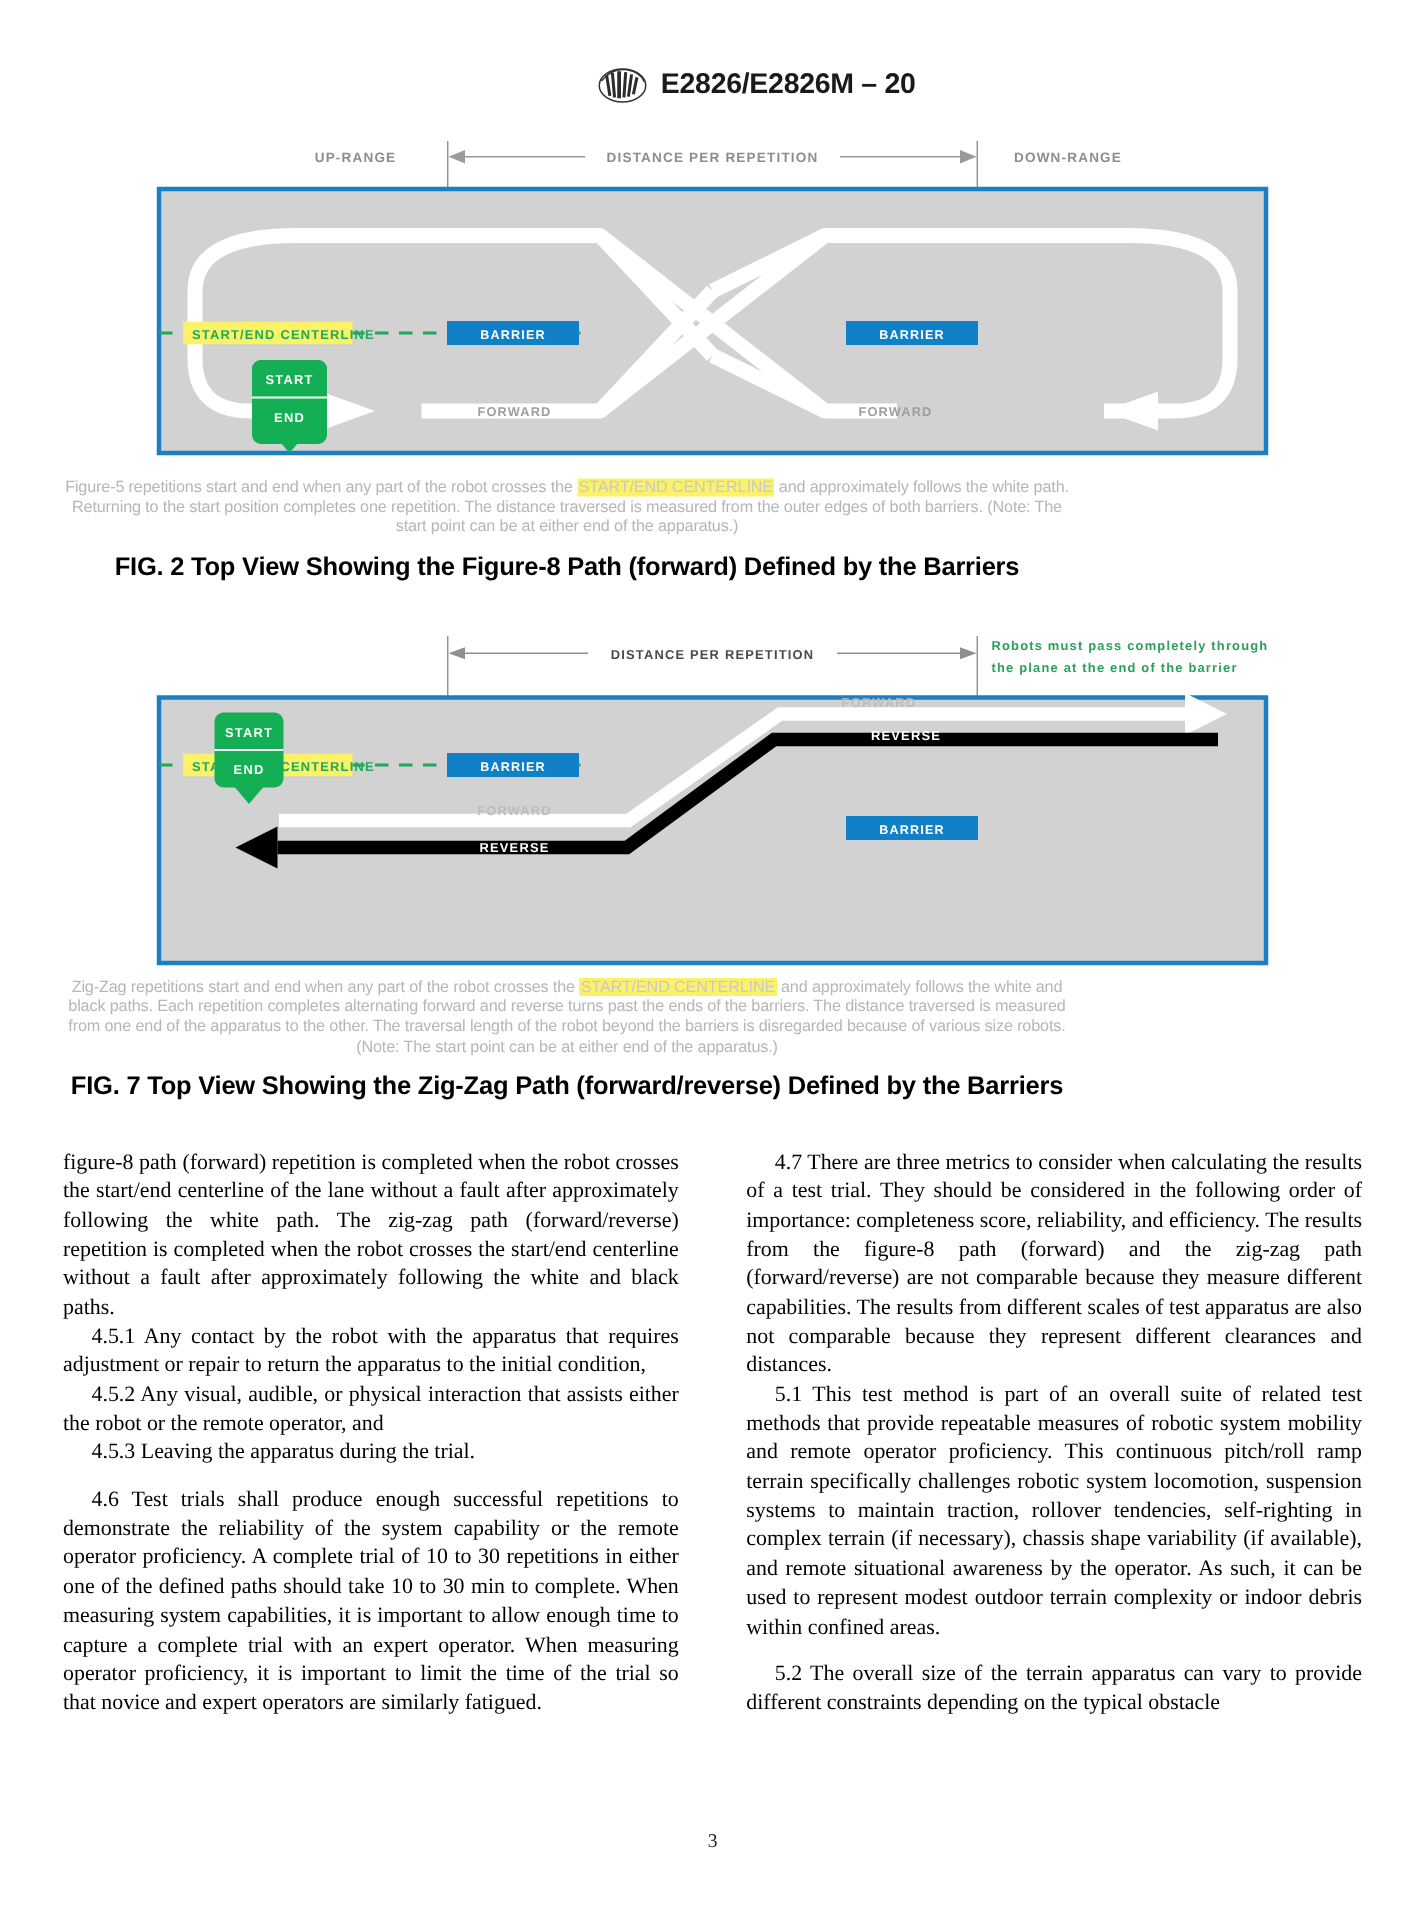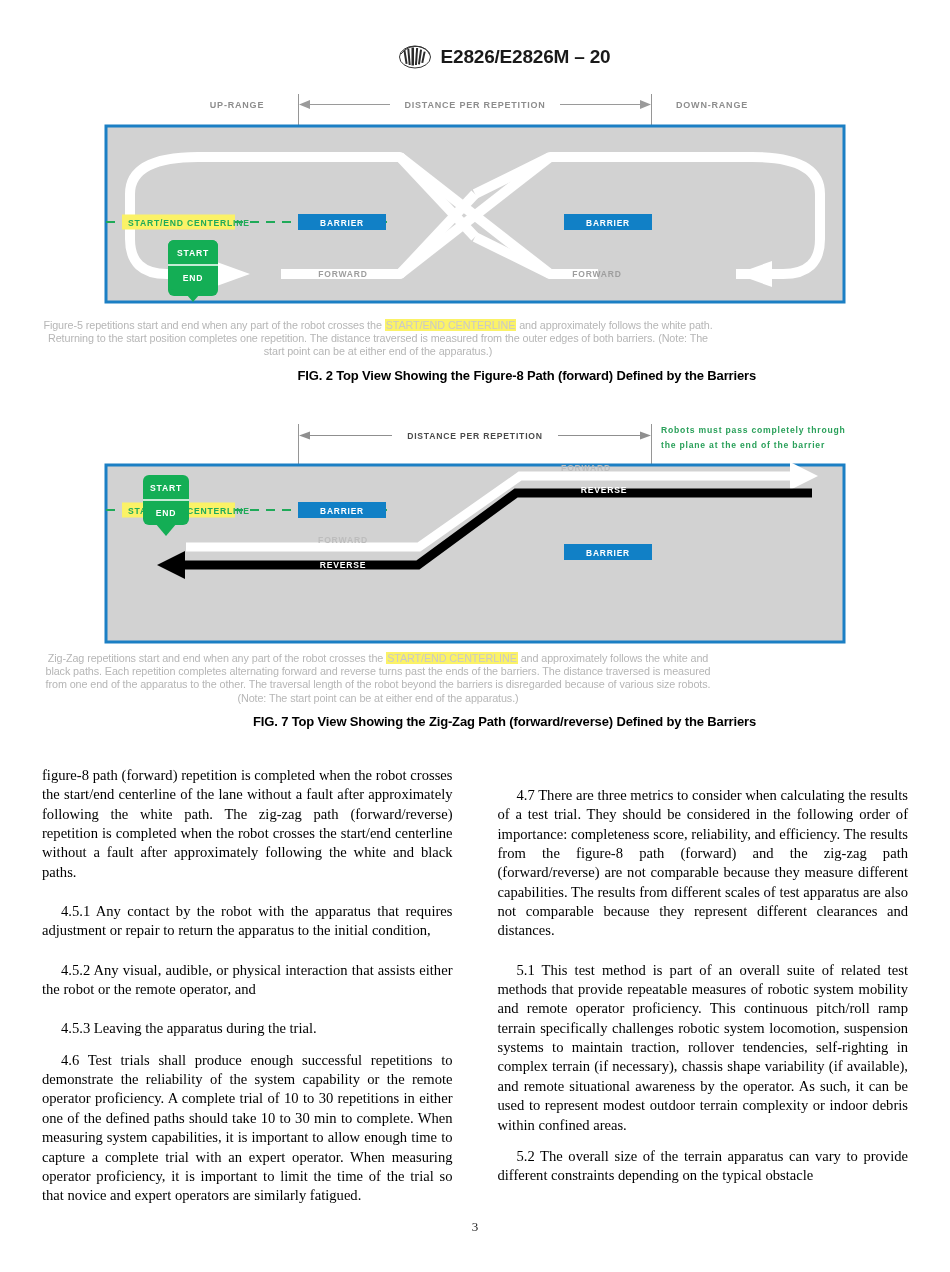--- a/index.html
+++ b/index.html
@@ -63,24 +63,24 @@
     color: #b6b6b6;
     letter-spacing: -0.1px;
   }
   .fig-note .hl {
     background: #fbf267;
     color: #c9c9c9;
     padding: 0 1px;
   }
   .fig-caption {
     margin-top: 9px;
-    text-align: right;
+    text-align: center;
     font-family: "Liberation Sans", sans-serif;
     font-weight: bold;
-    font-size: 13px;
+    font-size: 17px;
     color: #000000;
     letter-spacing: -0.15px;
   }
 
   
   .body-columns {
     position: absolute;
     top: 766px;
     left: 42px;
     width: 866px;
@@ -91,21 +91,21 @@
     width: 419px;
   }
   .col p {
     margin: 0;
     font-size: 14.6px;
     line-height: 19.35px;
     text-align: justify;
     text-justify: inter-word;
     hyphens: manual;
   }
-  .col p.indent { text-indent: 19px; margin-top: 20px; }
+  .col p.indent { text-indent: 19px; }
   .col p.gap-before { margin-top: 12px; }
   .sec-head {
     margin: 0;
     font-weight: bold;
     font-size: 14.8px;
     line-height: 19.35px;
     text-align: left;
   }
   .sec-head.gap-before { margin-top: 13px; }
   .ital { font-style: italic; }

